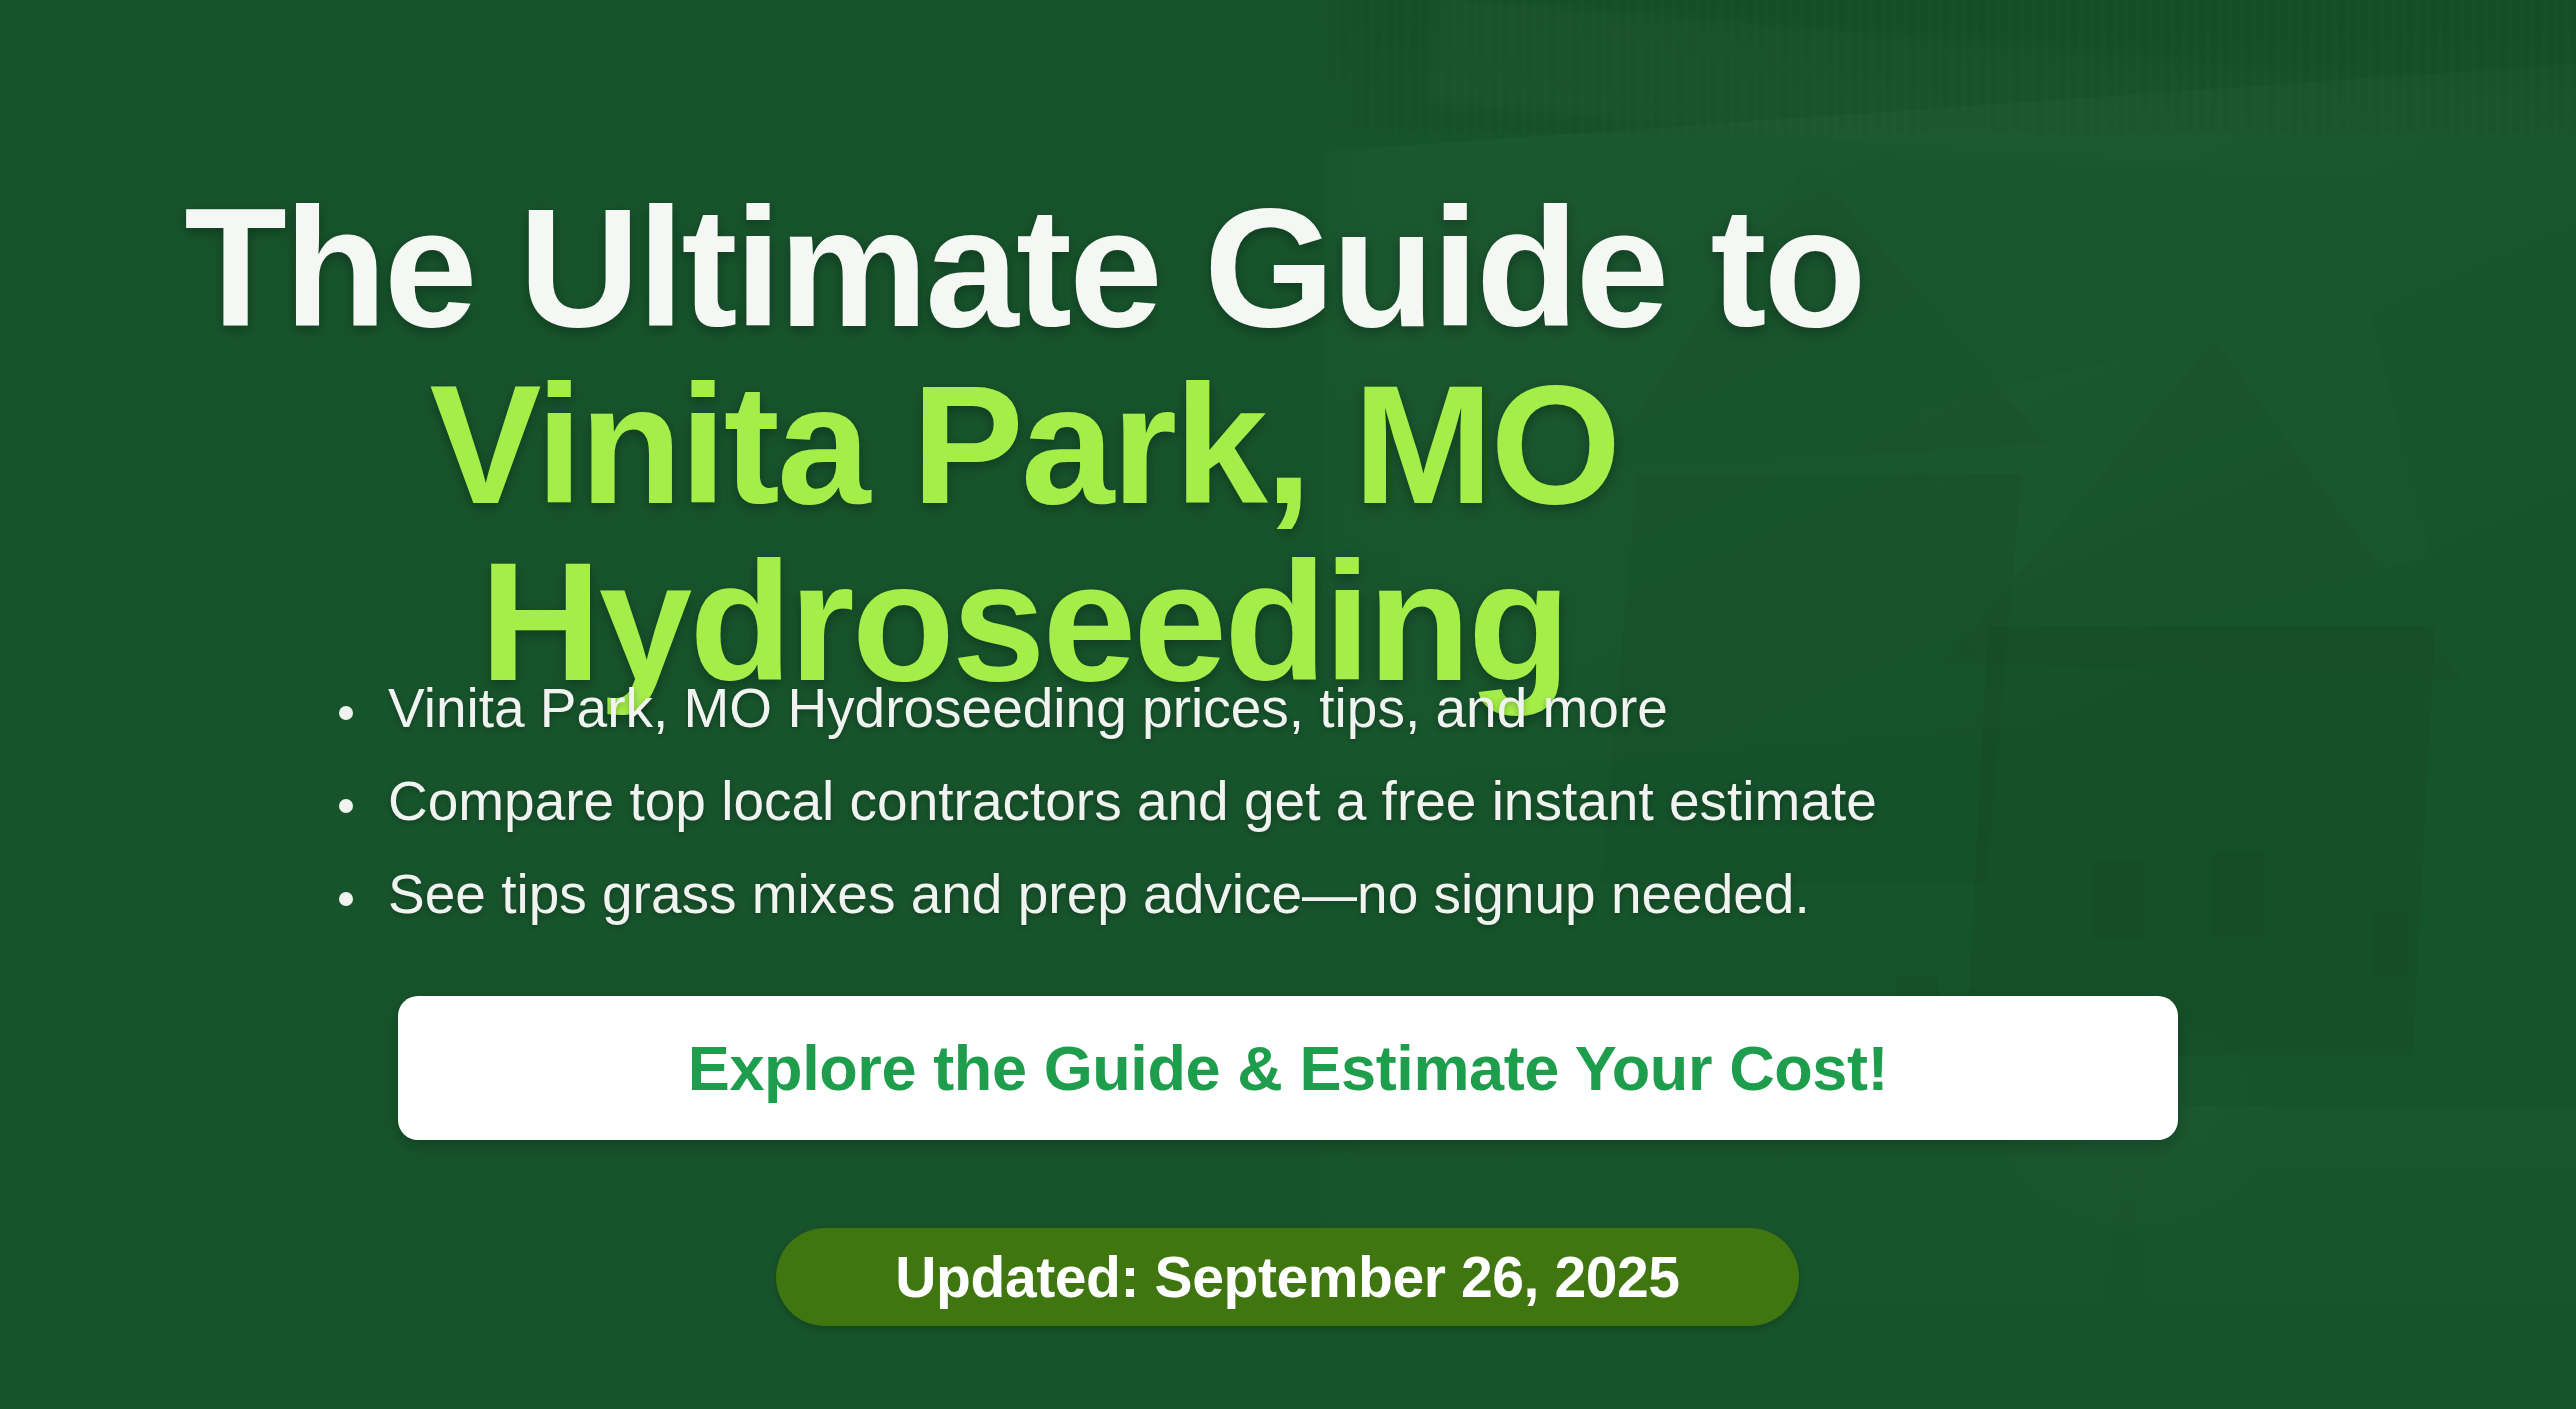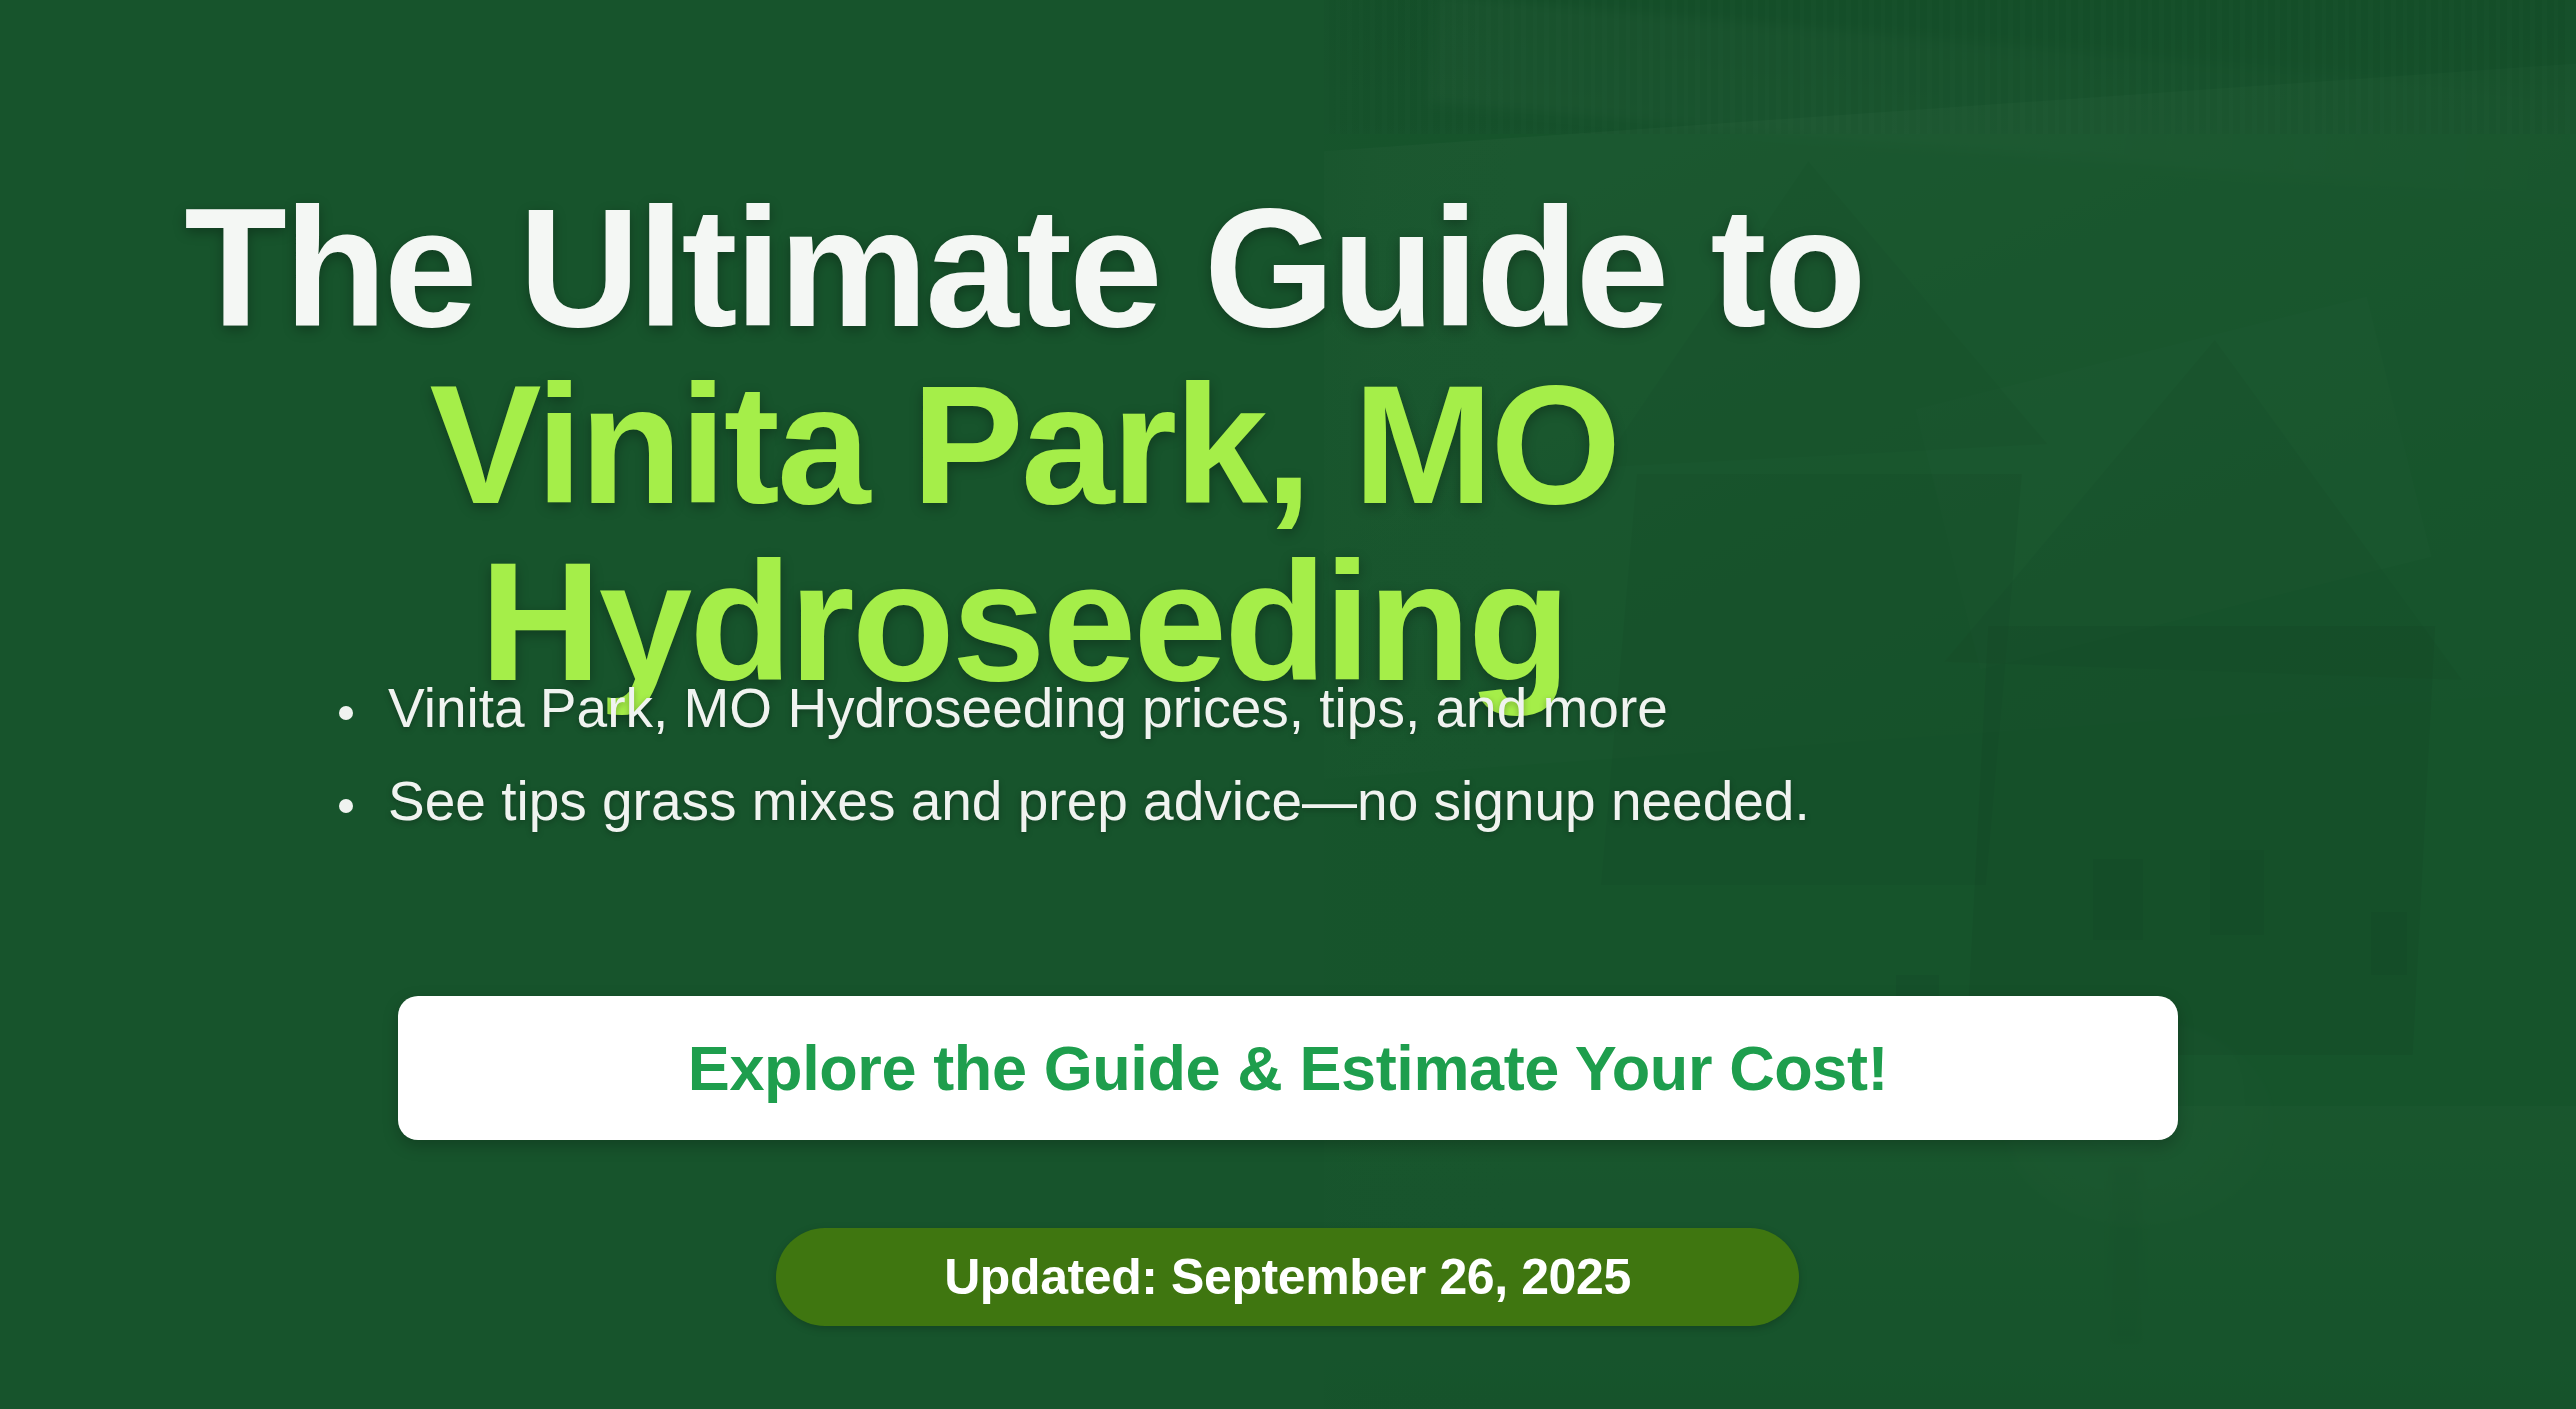--- a/index.html
+++ b/index.html
@@ -230,21 +230,21 @@
 
   .updated-badge {
     position: absolute;
     left: 776px;
     top: 1228px;
     width: 1023px;
     height: 98px;
     background: #3F7610;
     border-radius: 49px;
     color: #FFFFFF;
-    font-size: 50px;
+    font-size: 57px;
     font-weight: 700;
     letter-spacing: -0.4px;
     display: flex;
     align-items: center;
     justify-content: center;
     box-shadow: 0 2.7px 9px rgba(0,0,0,0.20);
   }
 </style>
 </head>
 <body>
@@ -279,20 +279,24 @@
       <span class="accent">Hydroseeding</span>
     </h1>
 
     <ul class="bullets">
       <li>
         <span class="dot"></span>
         <span>Vinita Park, MO Hydroseeding prices, tips, and more</span>
       </li>
       <li>
         <span class="dot"></span>
+        <span>Compare top local contractors and get a free instant estimate</span>
+      </li>
+      <li>
+        <span class="dot"></span>
         <span>See tips grass mixes and prep advice—no signup needed.</span>
       </li>
     </ul>
 
     <button class="cta-button">Explore the Guide &amp; Estimate Your Cost!</button>
 
     <div class="updated-badge">Updated: September 26, 2025</div>
 
   </div>
 </div>

